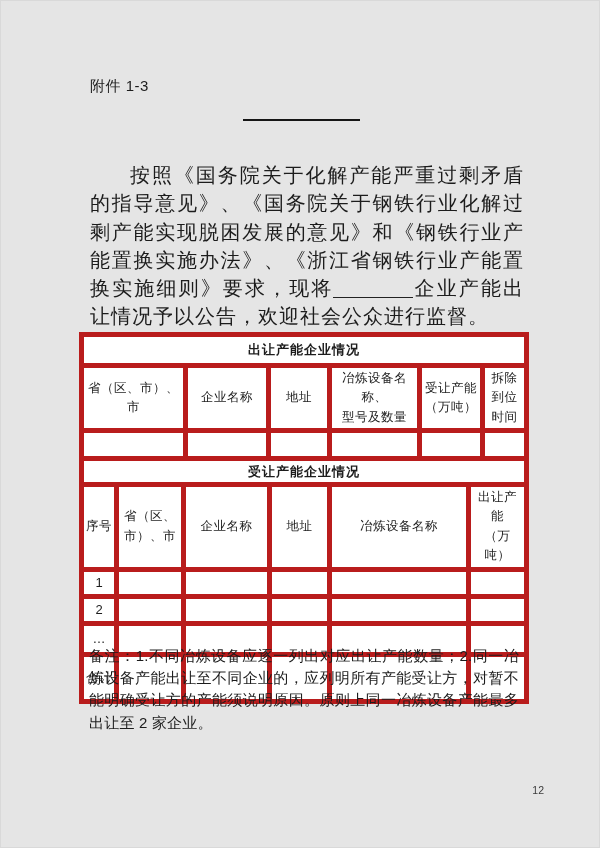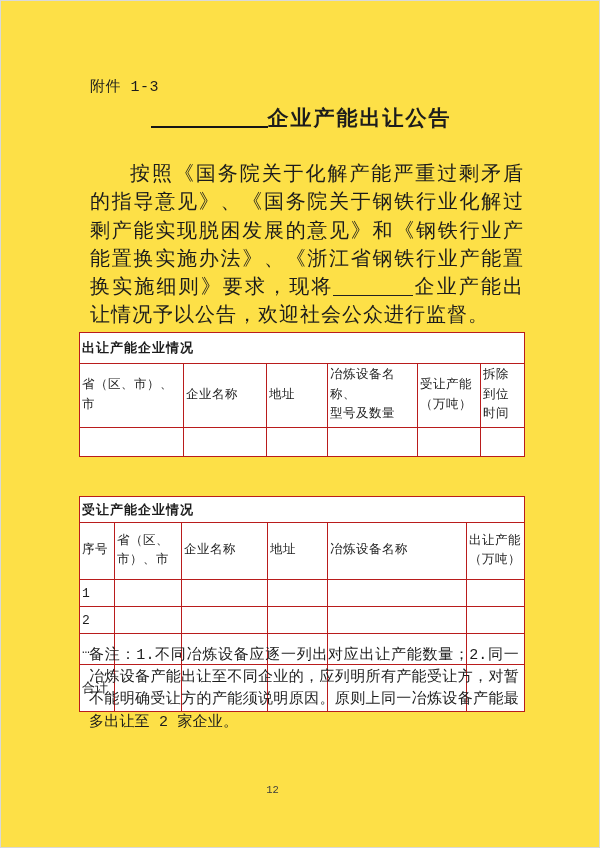--- a/index.html
+++ b/index.html
@@ -1,22 +1,22 @@
 <!DOCTYPE html>
 <html><head>
 <meta charset="utf-8">
 <style>
   html,body { margin:0; padding:0; background:#ffffff; }
   .page {
     position:relative;
     width:600px; height:848px;
-    background:#fde047;
+    background:#e5e5e5;
     border:1px solid #d9d9d9;
     box-sizing:border-box;
-    font-family:Liberation Mono, monospace;
+    font-family:Liberation Sans, sans-serif;
     color:#1c1c1c;
     overflow:hidden;
   }
   .attachment {
     position:absolute; left:89px; top:76px;
     font-size:15px; letter-spacing:0.5px;
   }
   .title-line {
     position:absolute; left:0; top:103px; width:600px;
     text-align:center; white-space:nowrap;
@@ -36,24 +36,24 @@
   .inline-blank {
     display:inline-block; width:80px; height:0;
     border-bottom:1px solid #222; vertical-align:-3px;
   }
   table {
     position:absolute; left:78px;
     border-collapse:collapse; table-layout:fixed;
     width:445px; background:#fff;
   }
   #t1 { top:331px; }
-  #t2 { top:455px;margin-top:40px; }
+  #t2 { top:455px; }
   td {
-    border:1px solid #b91c1c;
-    text-align:left; vertical-align:middle;
+    border:5px solid #b91c1c;
+    text-align:center; vertical-align:middle;
     padding:1px 2px; overflow:hidden;
     font-size:12.5px;
   }
   .sec-title { font-weight:bold; font-size:13px; letter-spacing:1px; }
   .head-cell { white-space:pre-line; line-height:1.55; letter-spacing:0.5px; }
   .data-cell { font-size:13px; }
   #t1 tbody tr:nth-child(1){ height:31px; }
   #t1 tbody tr:nth-child(2){ height:64px; }
   #t1 tbody tr:nth-child(3){ height:29px; }
   #t2 tbody tr:nth-child(1){ height:26px; }
@@ -62,32 +62,32 @@
   #t2 tbody tr:nth-child(4){ height:27px; }
   #t2 tbody tr:nth-child(5){ height:31px; }
   #t2 tbody tr:nth-child(6){ height:47px; }
   .note {
     position:absolute; left:88px; top:644px; width:430px;
     margin:0; font-size:15px; line-height:22.2px;
     text-align:justify; letter-spacing:0.2px;
   }
   .page-number {
     position:absolute; left:0; top:783px; width:543px;
-    text-align:center; font-size:10.5px; color:#3c3c3c;
+    text-align:right; font-size:10.5px; color:#3c3c3c;
   }
 </style>
 </head>
 <body>
 
 <div class="page">
 
   <div class="attachment">附件 1-3</div>
 
   <div class="title-line">
-    <span class="title-blank"></span><span class="title-text">企业产能出让公告</span>
+    <span class="title-blank"></span>
   </div>
 
   <p class="body-para">
     <span>按照《国务院关于化解产能严重过剩矛盾的指导意见》、《国务院关于钢铁行业化解过剩产能实现脱困发展的意见》和《钢铁行业产能置换实施办法》、《浙江省钢铁行业产能置换实施细则》要求，现将</span><span class="inline-blank"></span><span>企业产能出让情况予以公告，欢迎社会公众进行监督。</span>
   </p>
 
   <table id="t1">
     <colgroup>
       <col style="width:104px">
         <col style="width:83px">

